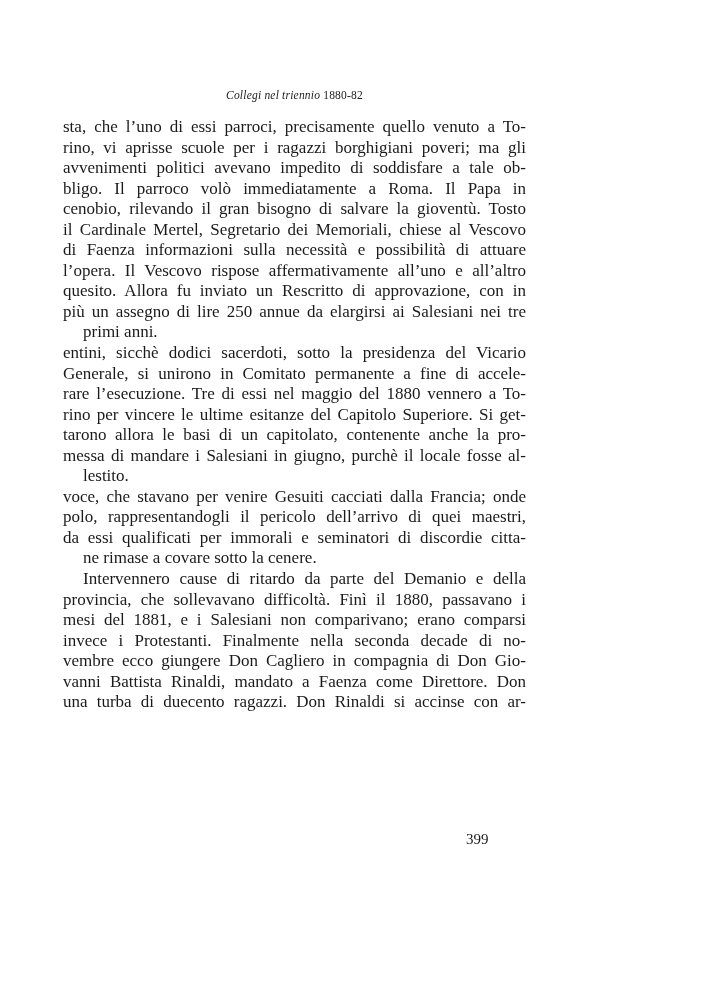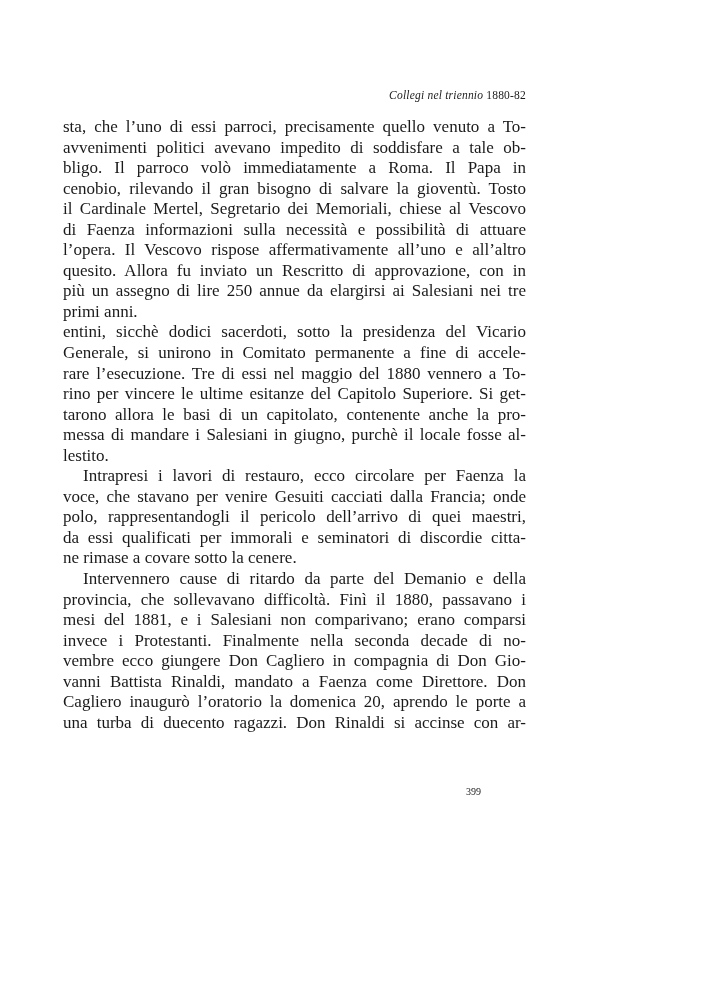--- a/index.html
+++ b/index.html
@@ -19,21 +19,21 @@
       position: absolute;
       left: 0; top: 0;
       width: 707px; height: 983px;
       background: #ffffff;
     }
     .running-header {
       position: absolute;
       top: 89px;
       left: 63px;
       width: 463px;
-      text-align: right;
+      text-align: center;
       font-family: "Liberation Serif", serif;
       font-style: italic;
       font-size: 11.5px;
       letter-spacing: 0.2px;
     }
     .running-header .hdr-num {
       font-style: normal;
     }
     .body-text {
       position: absolute;
@@ -47,76 +47,76 @@
     .line {
       display: block;
       white-space: nowrap;
       text-align: justify;
       text-align-last: justify;
       height: 20.55px;
       overflow: visible;
     }
     .line.last {
       text-align-last: left;
+      margin-left: 20px;
     }
     .line.indent {
       padding-left: 20px;
     }
     .page-number {
       position: absolute;
-      top: 786px;
+      top: 831px;
       left: 466px;
       font-family: "Liberation Serif", serif;
-      font-size: 10px;
+      font-size: 15px;
     }
   </style>
 </head>
 <body>
 
 <div class="page">
   <div class="running-header">
     <span>Collegi nel triennio</span>
     <span class="hdr-num">1880-82</span>
   </div>
 
   <div class="body-text" id="body-text">
       <div class="paragraph">
         <span class="line">sta, che l’uno di essi parroci, precisamente quello venuto a To-</span>
+        <span class="line">rino, vi aprisse scuole per i ragazzi borghigiani poveri; ma gli</span>
         <span class="line">avvenimenti politici avevano impedito di soddisfare a tale ob-</span>
         <span class="line">bligo. Il parroco volò immediatamente a Roma. Il Papa in</span>
         <span class="line">cenobio, rilevando il gran bisogno di salvare la gioventù. Tosto</span>
         <span class="line">il Cardinale Mertel, Segretario dei Memoriali, chiese al Vescovo</span>
         <span class="line">di Faenza informazioni sulla necessità e possibilità di attuare</span>
         <span class="line">l’opera. Il Vescovo rispose affermativamente all’uno e all’altro</span>
         <span class="line">quesito. Allora fu inviato un Rescritto di approvazione, con in</span>
         <span class="line">più un assegno di lire 250 annue da elargirsi ai Salesiani nei tre</span>
         <span class="line last">primi anni.</span>
       </div>
       <div class="paragraph">
         <span class="line">entini, sicchè dodici sacerdoti, sotto la presidenza del Vicario</span>
         <span class="line">Generale, si unirono in Comitato permanente a fine di accele-</span>
         <span class="line">rare l’esecuzione. Tre di essi nel maggio del 1880 vennero a To-</span>
         <span class="line">rino per vincere le ultime esitanze del Capitolo Superiore. Si get-</span>
         <span class="line">tarono allora le basi di un capitolato, contenente anche la pro-</span>
         <span class="line">messa di mandare i Salesiani in giugno, purchè il locale fosse al-</span>
         <span class="line last">lestito.</span>
       </div>
       <div class="paragraph">
-        <span class="line indent">Intrapresi i lavori di restauro, ecco circolare per Faenza la</span>
         <span class="line">voce, che stavano per venire Gesuiti cacciati dalla Francia; onde</span>
         <span class="line">polo, rappresentandogli il pericolo dell’arrivo di quei maestri,</span>
         <span class="line">da essi qualificati per immorali e seminatori di discordie citta-</span>
         <span class="line last">ne rimase a covare sotto la cenere.</span>
       </div>
       <div class="paragraph">
         <span class="line indent">Intervennero cause di ritardo da parte del Demanio e della</span>
         <span class="line">provincia, che sollevavano difficoltà. Finì il 1880, passavano i</span>
         <span class="line">mesi del 1881, e i Salesiani non comparivano; erano comparsi</span>
         <span class="line">invece i Protestanti. Finalmente nella seconda decade di no-</span>
         <span class="line">vembre ecco giungere Don Cagliero in compagnia di Don Gio-</span>
         <span class="line">vanni Battista Rinaldi, mandato a Faenza come Direttore. Don</span>
-        <span class="line">Cagliero inaugurò l’oratorio la domenica 20, aprendo le porte a</span>
         <span class="line">una turba di duecento ragazzi. Don Rinaldi si accinse con ar-</span>
       </div>
     </div>
 
   <div class="page-number">399</div>
 </div>
 
 </body></html>

